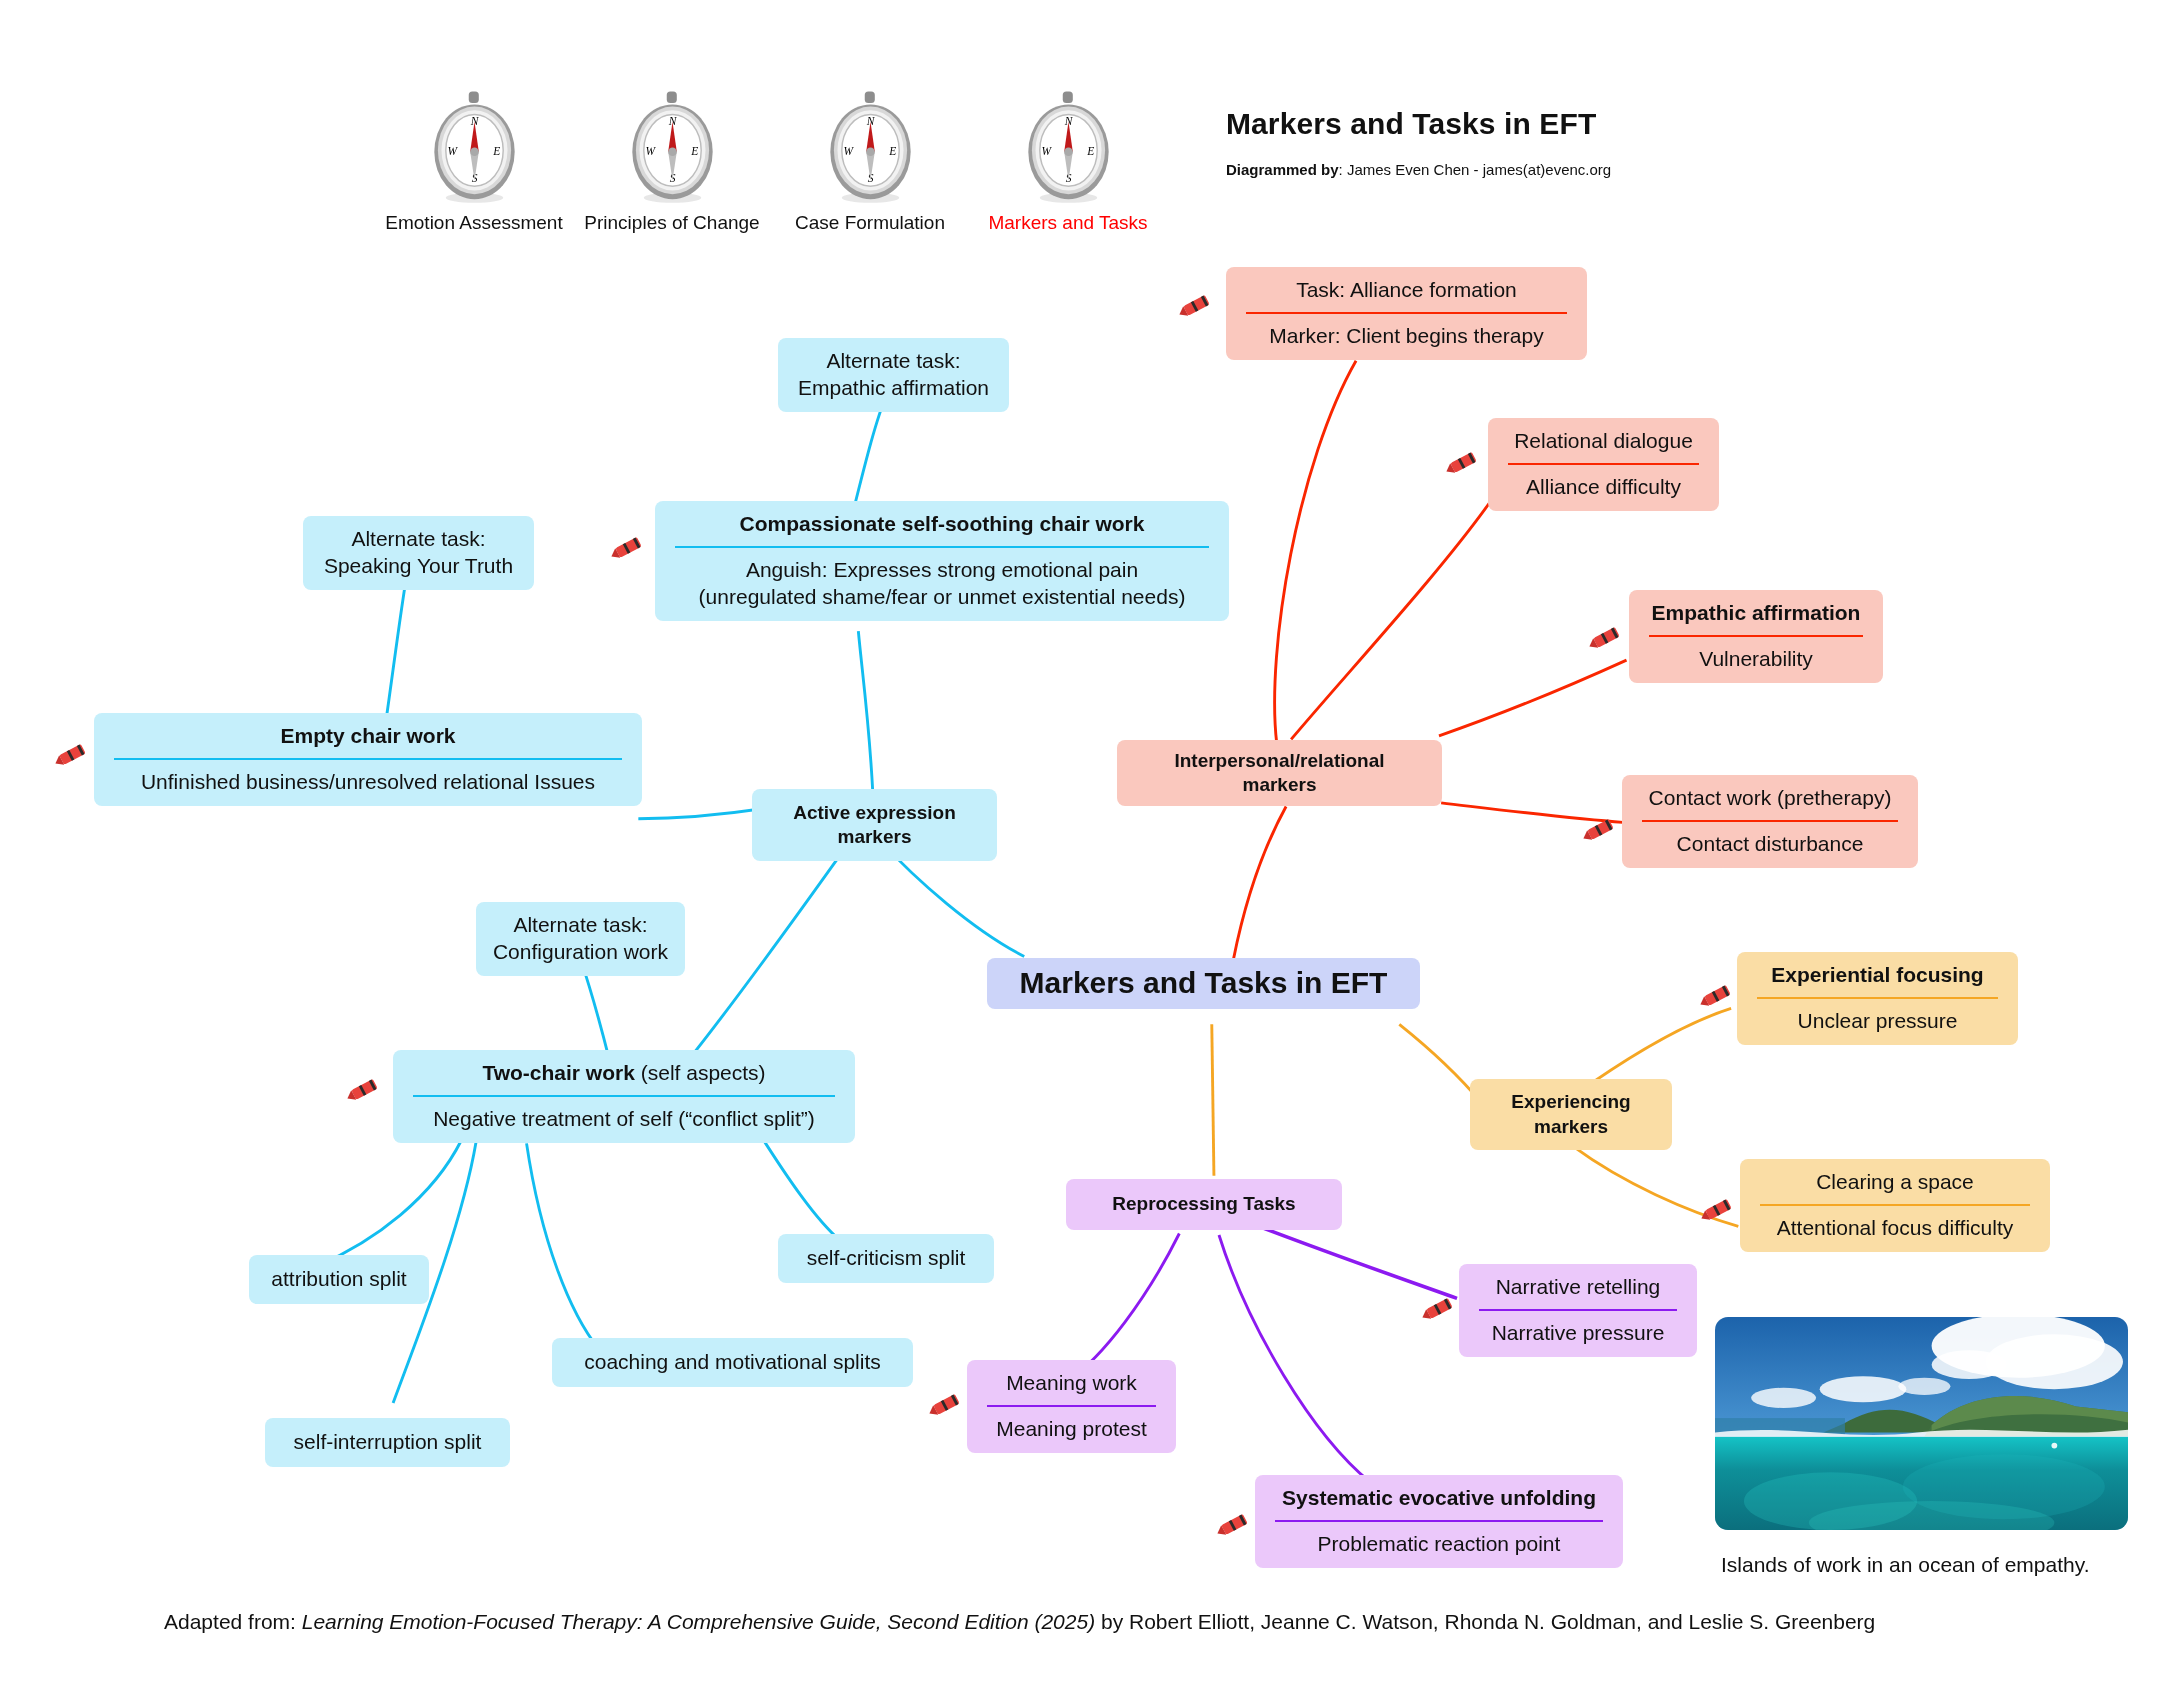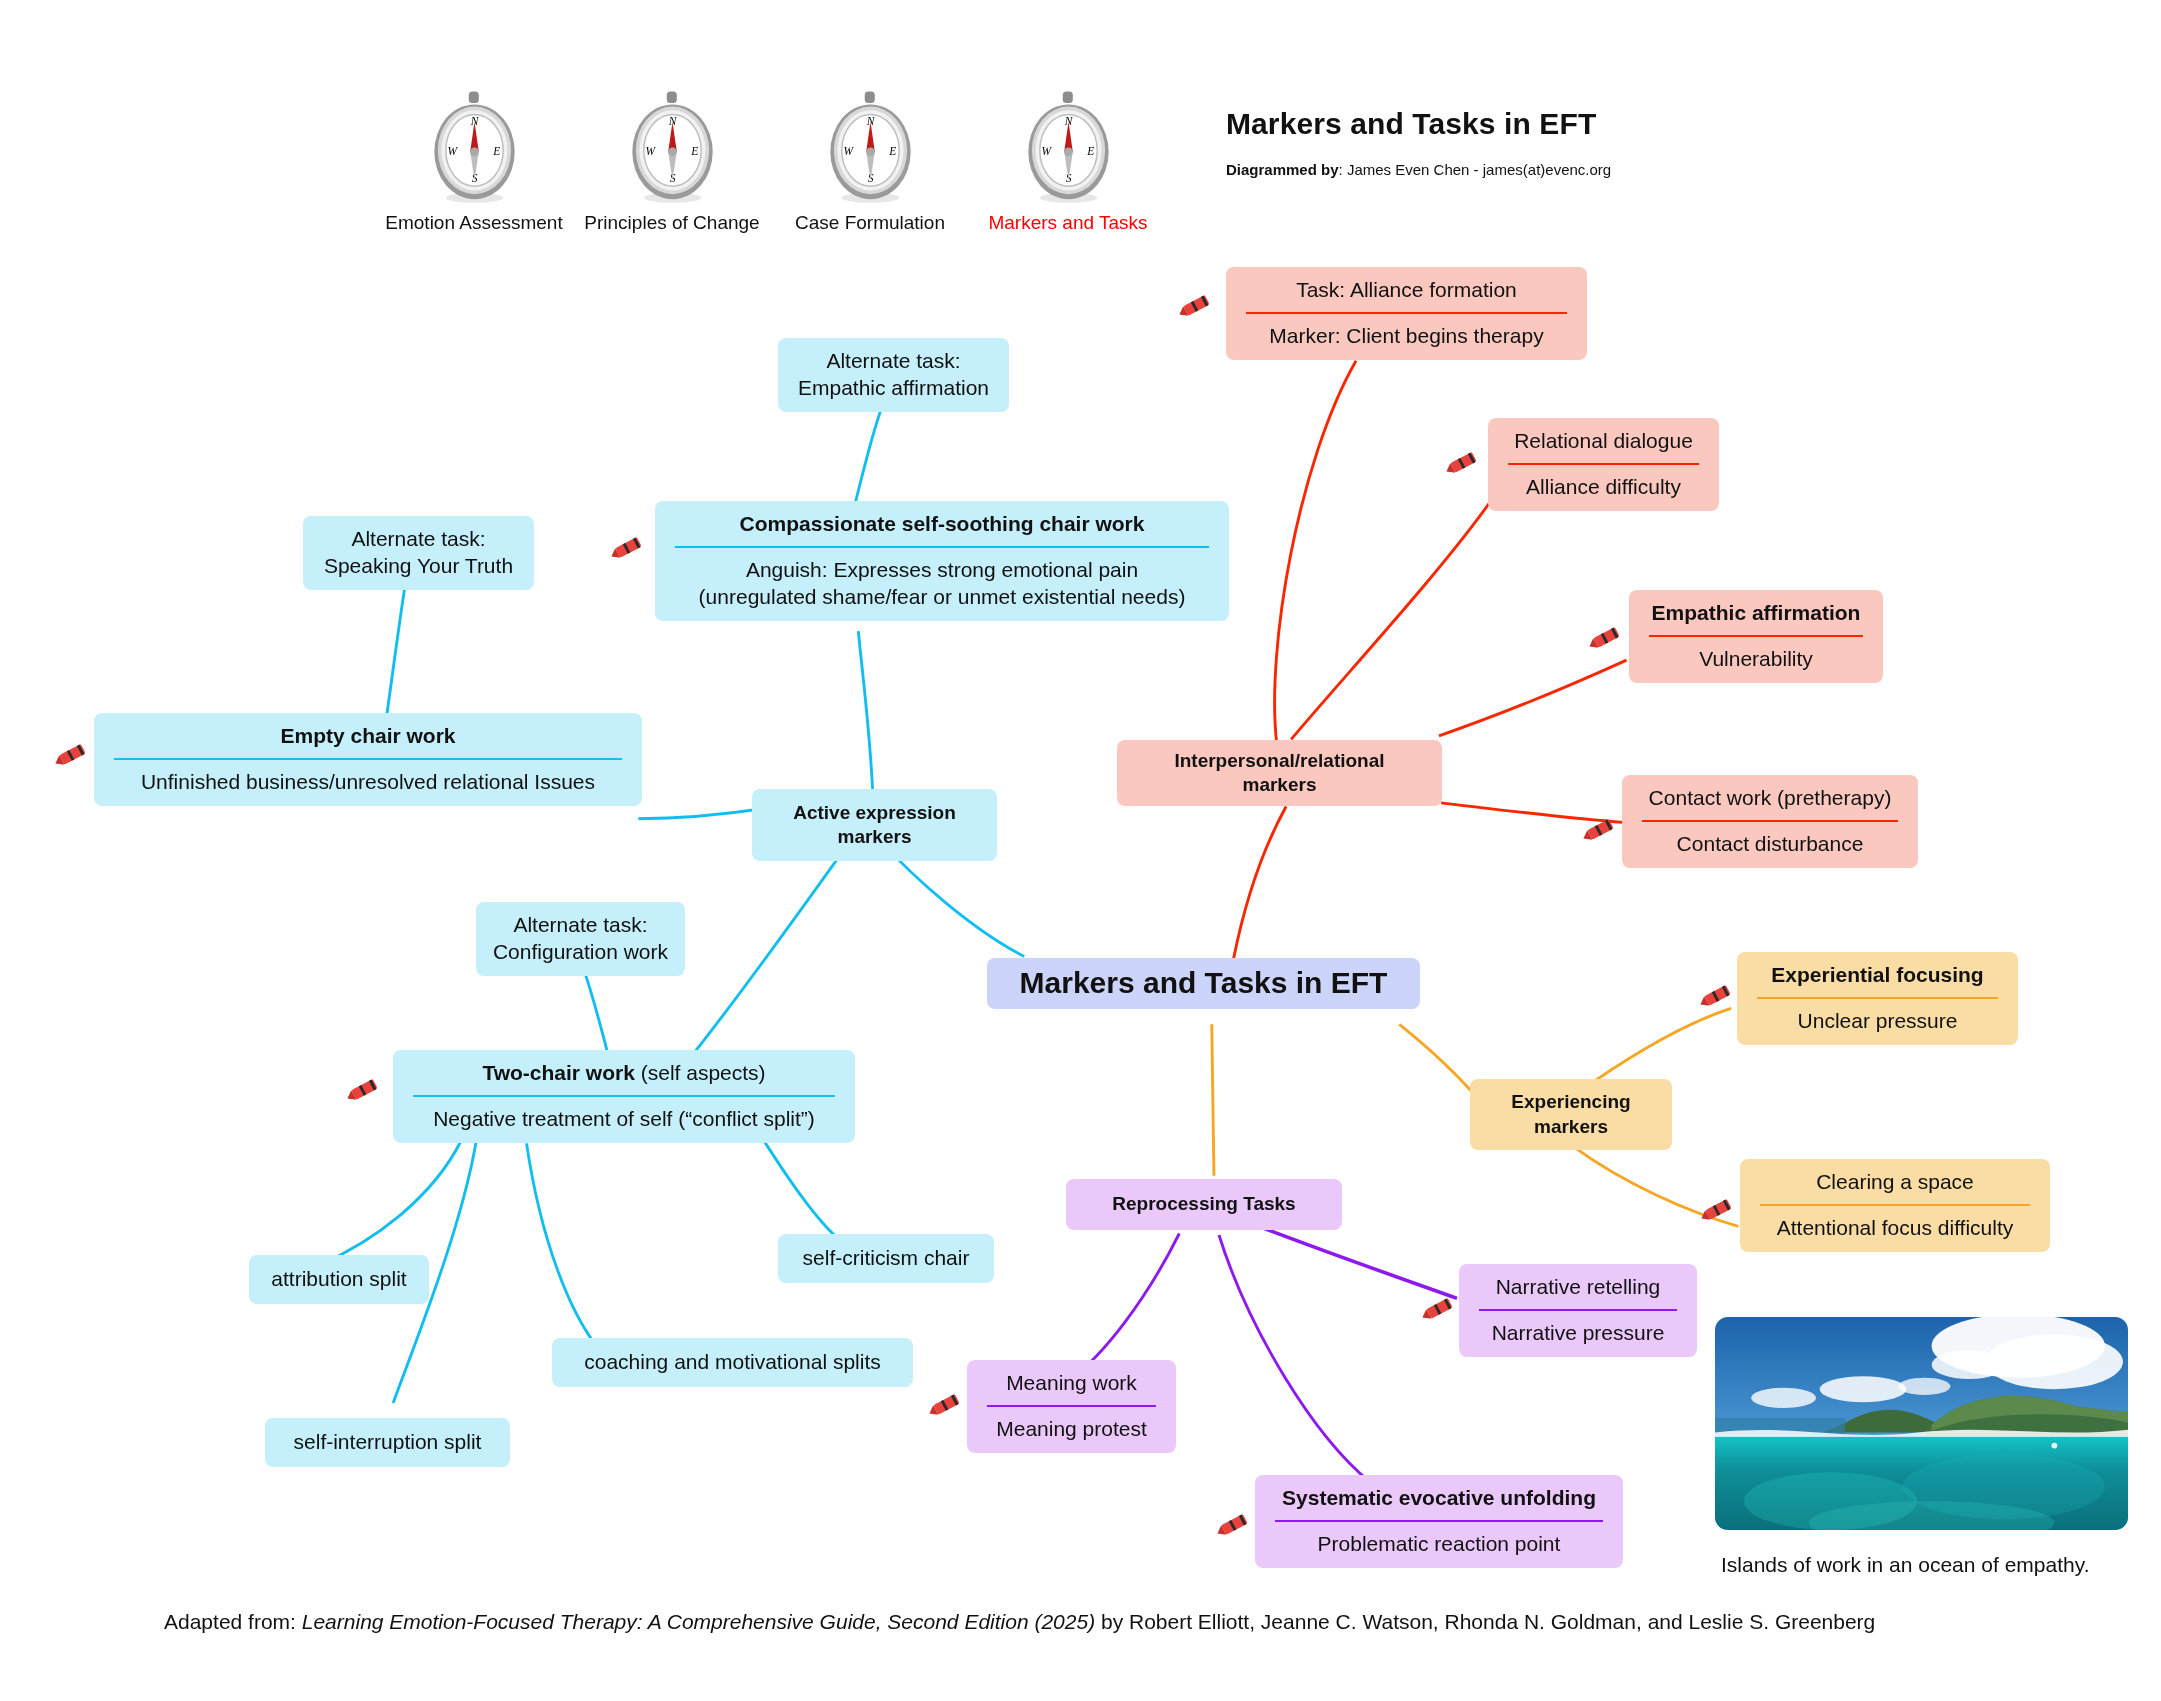--- a/index.html
+++ b/index.html
@@ -341,21 +341,21 @@
 
   <div class="node blue single" style="left:265px;top:1418px;width:245px;height:49px;">
     <div class="t1">self-interruption split</div>
   </div>
 
   <div class="node blue single" style="left:552px;top:1338px;width:361px;height:49px;">
     <div class="t1">coaching and motivational splits</div>
   </div>
 
   <div class="node blue single" style="left:778px;top:1234px;width:216px;height:49px;">
-    <div class="t1">self-criticism chair</div>
+    <div class="t1">self-criticism split</div>
   </div>
 
   <div class="node orange branch" style="left:1470px;top:1079px;width:202px;height:71px;display:flex;align-items:center;justify-content:center;">
     <div class="t1">Experiencing<br>markers</div>
   </div>
 
   <div class="crayon" style="left:1697px;top:980px;">
     <svg width="40" height="32" viewBox="0 0 56 44">
       <g transform="rotate(-28 28 22)">
         <rect x="12" y="14" width="34" height="15" rx="3" fill="#e8423c"></rect>

